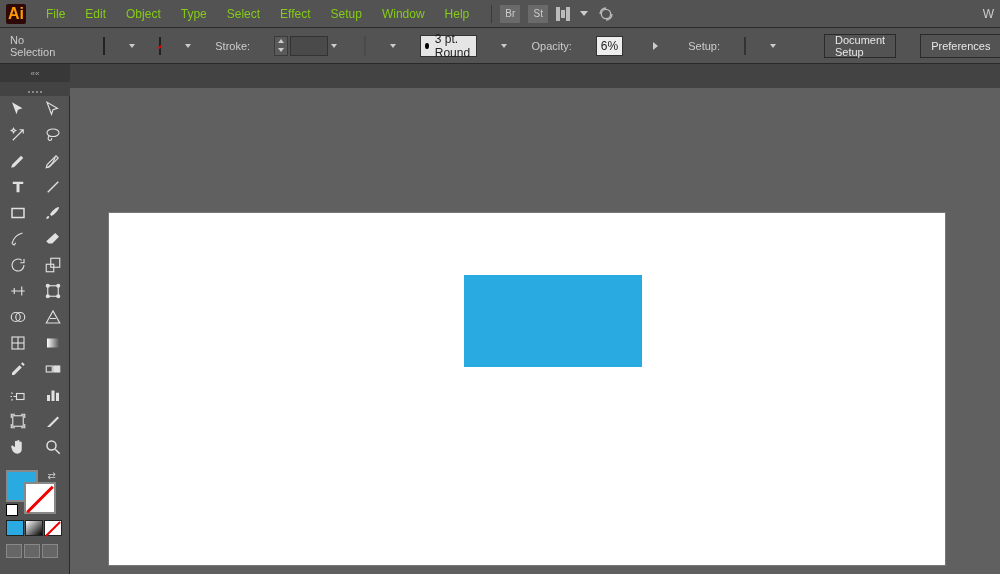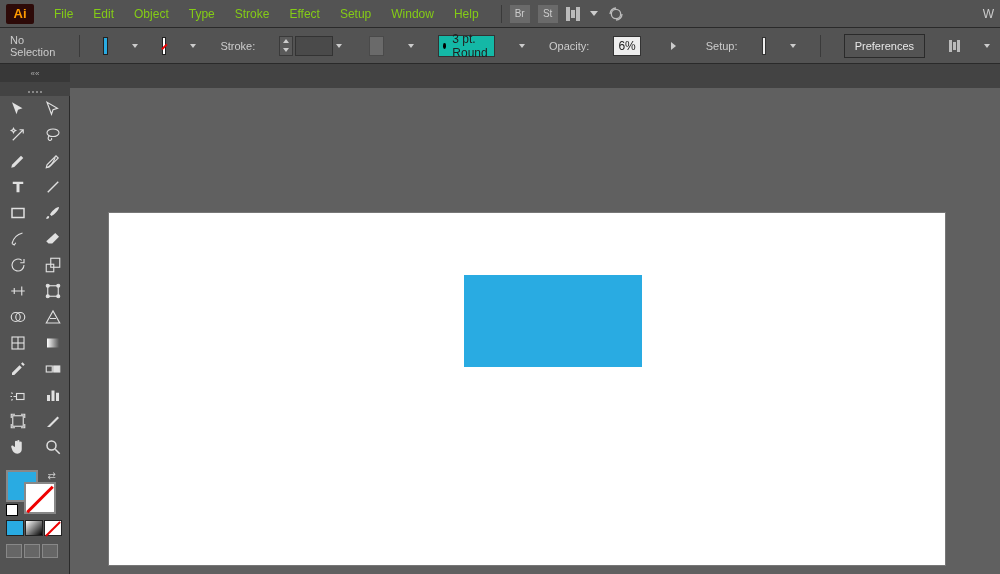--- a/index.html
+++ b/index.html
@@ -1,20 +1,20 @@
 <!DOCTYPE html>
 <html><head>
 <meta charset="utf-8">
 <style>
 * { margin: 0; padding: 0; box-sizing: border-box; font-family: "Segoe UI", Tahoma, sans-serif; }
 body { background: #535353; width: 1000px; height: 574px; overflow: hidden; color: #e8e8e8; font-size: 12px; user-select: none; }
 
 
 .menubar { height: 28px; background: #535353; display: flex; align-items: center; padding-left: 6px; border-bottom: 1px solid #2a2a2a; }
-.ai-logo { width: 28px; height: 20px; background: #2d0a08; color: #ff9a00; font-weight: bold; font-size: 13px; display: flex; align-items: center; justify-content: center; margin-right: 10px; border-radius: 2px; }
+.ai-logo { width: 20px; height: 20px; background: #2d0a08; color: #ff9a00; font-weight: bold; font-size: 16px; display: flex; align-items: center; justify-content: center; margin-right: 10px; border-radius: 2px; }
 .menu-item { padding: 0 10px; height: 28px; line-height: 28px; color: #84cc16; cursor: pointer; }
 .menubar-icons { display: flex; align-items: center; gap: 8px; margin-left: 12px; }
 .mb-icon { width: 20px; height: 18px; background: #6a6a6a; display: flex; align-items: center; justify-content: center; font-size: 10px; color: #ccc; }
 .arrange-icon { display: flex; gap: 1px; align-items: center; }
 .arrange-icon .col { width: 4px; height: 14px; background: #bbb; }
 .arrange-icon .col.sm { height: 8px; }
 .dropdown-caret { width: 0; height: 0; border-left: 4px solid transparent; border-right: 4px solid transparent; border-top: 5px solid #ccc; margin-left: 2px; }
 .cloud-icon { width: 20px; height: 16px; position: relative; }
 .cloud-icon svg { width: 100%; height: 100%; }
 .menubar-right { margin-left: auto; margin-right: 6px; color: #ccc; font-size: 12px; }
@@ -28,21 +28,21 @@
 .swatch.stroke::after { content: ""; position: absolute; left: -2px; right: -2px; top: 50%; border-top: 2px solid #e00; transform: rotate(-45deg); }
 .caret-btn { width: 12px; height: 18px; display: flex; align-items: center; justify-content: center; }
 .mini-caret { width: 0; height: 0; border-left: 3px solid transparent; border-right: 3px solid transparent; border-top: 4px solid #ccc; }
 .stroke-weight { display: flex; align-items: center; }
 .stroke-stepper { width: 14px; height: 20px; display: flex; flex-direction: column; border: 1px solid #3a3a3a; background: #5a5a5a; }
 .stepper-half { flex: 1; display: flex; align-items: center; justify-content: center; }
 .up-arrow { width: 0; height: 0; border-left: 3px solid transparent; border-right: 3px solid transparent; border-bottom: 4px solid #ccc; }
 .dn-arrow { width: 0; height: 0; border-left: 3px solid transparent; border-right: 3px solid transparent; border-top: 4px solid #ccc; }
 .stroke-preview { width: 38px; height: 20px; background: #4a4a4a; border: 1px solid #333; margin-left: 2px; }
 .wide-gray { width: 100px; height: 20px; background: #6a6a6a; border: 1px solid #4a4a4a; }
-.brush-field { display: flex; align-items: center; height: 22px; background: #14b8a6; border: 1px solid #333; padding: 0 4px; gap: 6px; color: #222; }
+.brush-field { display: flex; align-items: center; height: 22px; background: #e5e5e5; border: 1px solid #333; padding: 0 4px; gap: 6px; color: #222; }
 .brush-dot { width: 6px; height: 6px; background: #000; border-radius: 50%; }
 .opacity-field { width: 54px; height: 20px; background: #eee; border: 1px solid #333; color: #222; padding: 0 4px; display: flex; align-items: center; }
 .play-caret { width: 0; height: 0; border-top: 4px solid transparent; border-bottom: 4px solid transparent; border-left: 5px solid #ccc; margin: 0 6px; }
 .style-swatch { width: 18px; height: 18px; background: #eee; border: 1px solid #333; }
 .ctrl-btn { height: 24px; padding: 0 10px; border: 1px solid #2a2a2a; background: #535353; color: #e8e8e8; font-size: 11px; display: flex; align-items: center; cursor: pointer; }
 .panel-toggle { width: 24px; height: 22px; display: flex; align-items: center; justify-content: center; gap: 1px; }
 .panel-toggle .bar { width: 3px; height: 12px; background: #bbb; }
 
 
 .tabstrip-area { position: absolute; left: 0; top: 64px; right: 0; height: 24px; background: #434343; display: flex; }
@@ -86,21 +86,21 @@
 </style>
 </head>
 <body>
 
 <div class="menubar">
   <div class="ai-logo">Ai</div>
   <div class="menu-item">File</div>
   <div class="menu-item">Edit</div>
   <div class="menu-item">Object</div>
   <div class="menu-item">Type</div>
-  <div class="menu-item">Stroke</div>
+  <div class="menu-item">Select</div>
   <div class="menu-item">Effect</div>
   <div class="menu-item">Setup</div>
   <div class="menu-item">Window</div>
   <div class="menu-item">Help</div>
   <div class="menubar-icons">
     <div style="width:1px;height:18px;background:#3a3a3a;"></div>
     <div class="mb-icon">Br</div>
     <div class="mb-icon">St</div>
     <div class="arrange-icon">
       <div class="col"></div>
@@ -157,20 +157,21 @@
     </div>
   <span class="ctrl-label">Opacity:</span>
   <div class="opacity-field">6%</div>
   <div class="play-caret"></div>
   <span class="ctrl-label">Setup:</span>
   <div class="style-swatch"></div>
   <div class="caret-btn">
       <div class="mini-caret"></div>
     </div>
   <div style="width:1px;height:22px;background:#3a3a3a;"></div>
+  <div class="ctrl-btn">Document Setup</div>
   <div class="ctrl-btn">Preferences</div>
   <div class="panel-toggle">
     <div class="bar"></div>
       <div class="bar" style="height:8px"></div>
       <div class="bar"></div>
   </div>
   <div class="caret-btn">
       <div class="mini-caret"></div>
     </div>
 </div>

